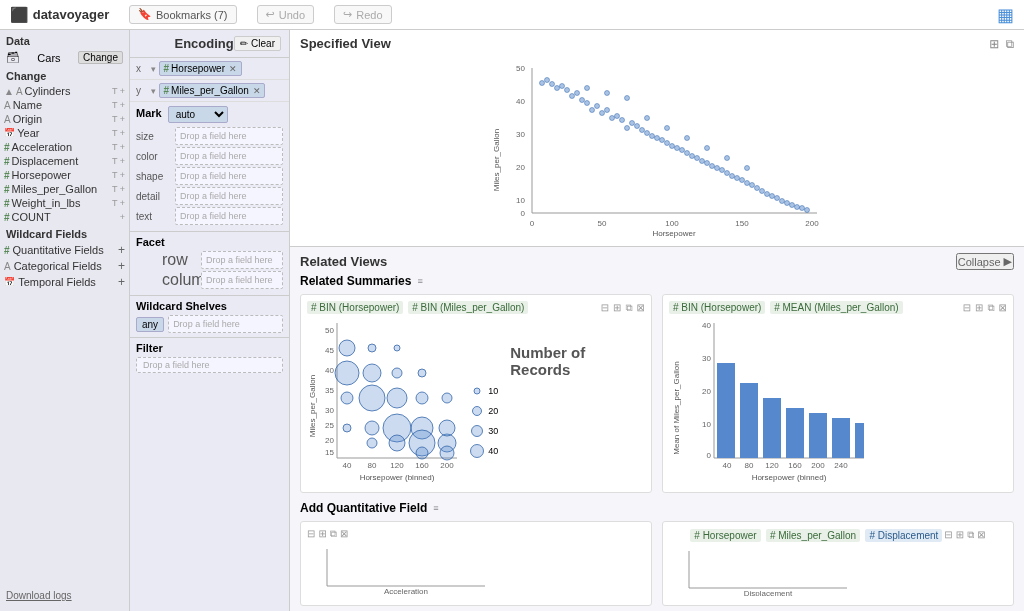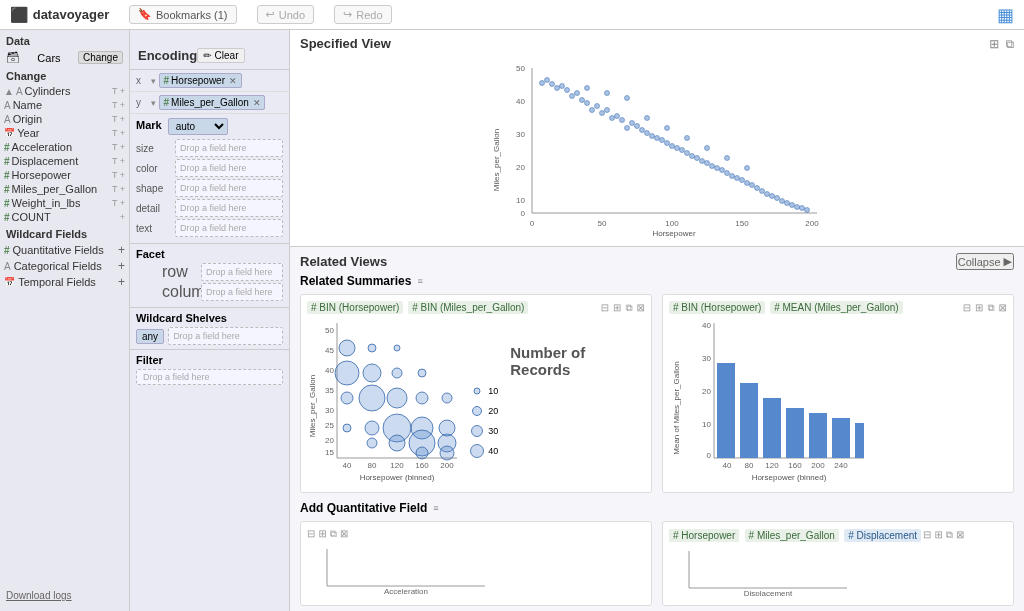--- a/index.html
+++ b/index.html
@@ -29,21 +29,21 @@
     .hash-icon { color: #5a8a5a; font-weight: bold; font-size: 10px; }
     .a-icon { color: #888; font-size: 10px; }
     .cal-icon { color: #888; font-size: 9px; }
     .wildcard-item { display: flex; align-items: center; justify-content: space-between; padding: 1px 4px; }
     .wildcard-label { font-size: 11px; color: #333; display: flex; align-items: center; gap: 3px; }
     .plus-btn { color: #666; font-size: 12px; cursor: pointer; }
     #download-logs { margin-top: auto; padding: 6px; font-size: 10px; color: #666; cursor: pointer; text-decoration: underline; }
     
     
     #encoding-panel { width: 160px; background: #eaeaf5; border-right: 1px solid #ccc; display: flex; flex-direction: column; overflow-y: auto; }
-    .encoding-header { display: flex; align-items: center; justify-content: flex-start; padding: 6px 8px; border-bottom: 1px solid #ccc; margin-top: 12px; }
+    .encoding-header { display: flex; align-items: center; justify-content: flex-end; padding: 6px 8px; border-bottom: 1px solid #ccc; }
     .encoding-title { font-weight: bold; font-size: 13px; color: #333; }
     .clear-btn { font-size: 10px; background: #f0f0f0; border: 1px solid #ccc; border-radius: 2px; padding: 1px 5px; cursor: pointer; display: flex; align-items: center; gap: 3px; }
     .encoding-row { display: flex; align-items: center; padding: 3px 6px; gap: 3px; border-bottom: 1px solid #ddd; }
     .axis-label { font-size: 10px; color: #666; width: 12px; }
     .enc-arrow { color: #888; font-size: 9px; }
     .enc-tag { display: flex; align-items: center; background: #c8d8e8; border: 1px solid #aac; border-radius: 2px; padding: 1px 4px; gap: 2px; font-size: 10px; }
     .enc-tag .x-btn { cursor: pointer; color: #666; font-size: 9px; margin-left: 2px; }
     .mark-section { padding: 4px 6px; }
     .mark-header { font-weight: bold; font-size: 11px; margin-bottom: 3px; }
     .mark-select { width: 60px; background: #c8d8e8; border: 1px solid #aac; border-radius: 2px; padding: 1px 3px; font-size: 10px; }
@@ -103,21 +103,21 @@
 </head>
 <body>
 
 <div id="topbar">
   <div class="logo">
     <span class="dv-icon">⬛</span>
     <span>datavoyager</span>
   </div>
   <button class="topbar-btn">
     <span>🔖</span>
-    <span>Bookmarks (1)</span>
+    <span>Bookmarks (7)</span>
   </button>
   <button class="topbar-btn disabled">
     <span>↩</span>
     <span>Undo</span>
   </button>
   <button class="topbar-btn disabled">
     <span>↪</span>
     <span>Redo</span>
   </button>
   <div class="topbar-right">
@@ -575,21 +575,21 @@
             </div>
           </div>
           <svg width="180" height="50">
             <line class="axis-line" x1="20" y1="5" x2="20" y2="42"></line>
             <line class="axis-line" x1="20" y1="42" x2="178" y2="42"></line>
             <text class="axis-label-text" x="99" y="50" text-anchor="middle">Acceleration</text>
           </svg>
         </div>
 
         <div class="quant-card">
-          <div style="margin-bottom:4px;display:flex;justify-content:flex-start;align-items:center;">
+          <div style="margin-bottom:4px;display:flex;justify-content:center;align-items:center;">
             <span>
               <span class="field-tag hash"># Horsepower</span>
               <span class="field-tag hash"># Miles_per_Gallon</span>
               <span class="field-tag hash-blue"># Displacement</span>
             </span>
             <div style="display:flex;gap:3px;color:#999;font-size:10px;">
               <span>⊟</span>
               <span>⊞</span>
               <span>⧉</span>
               <span>⊠</span>

